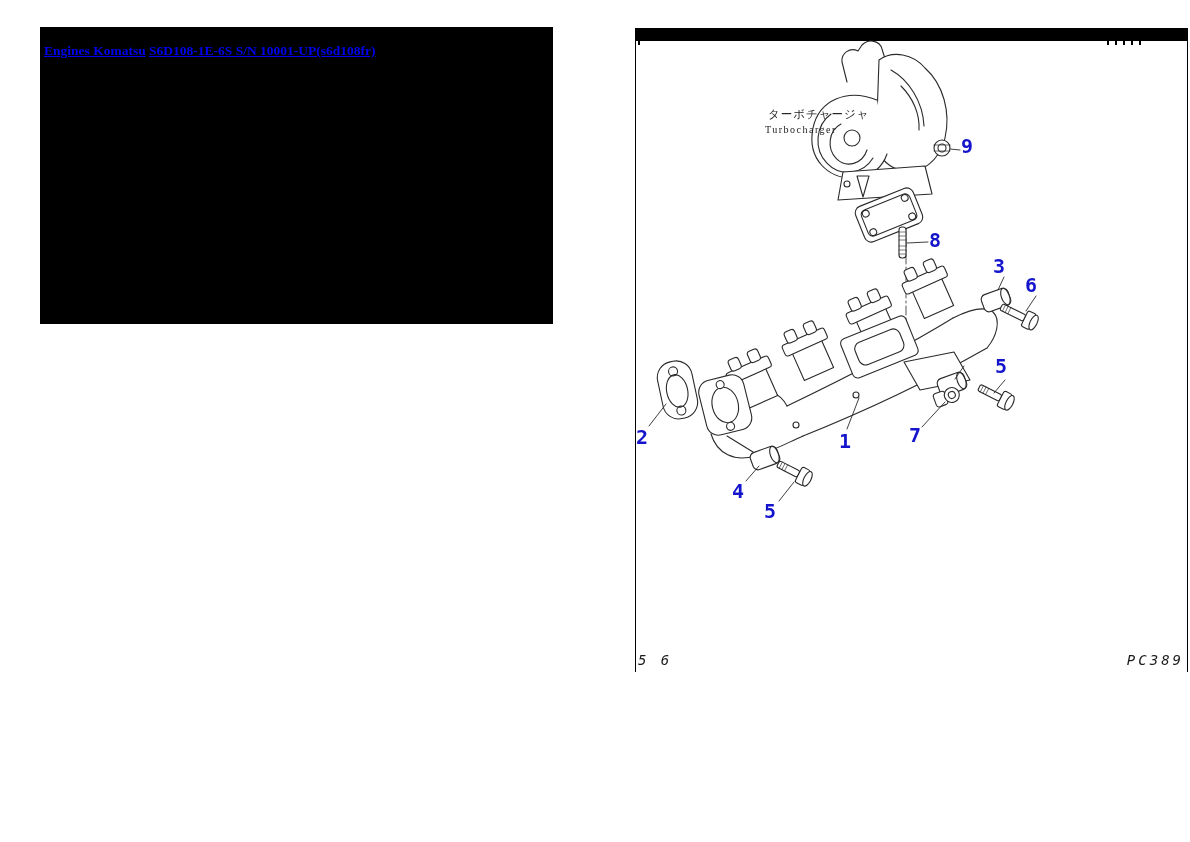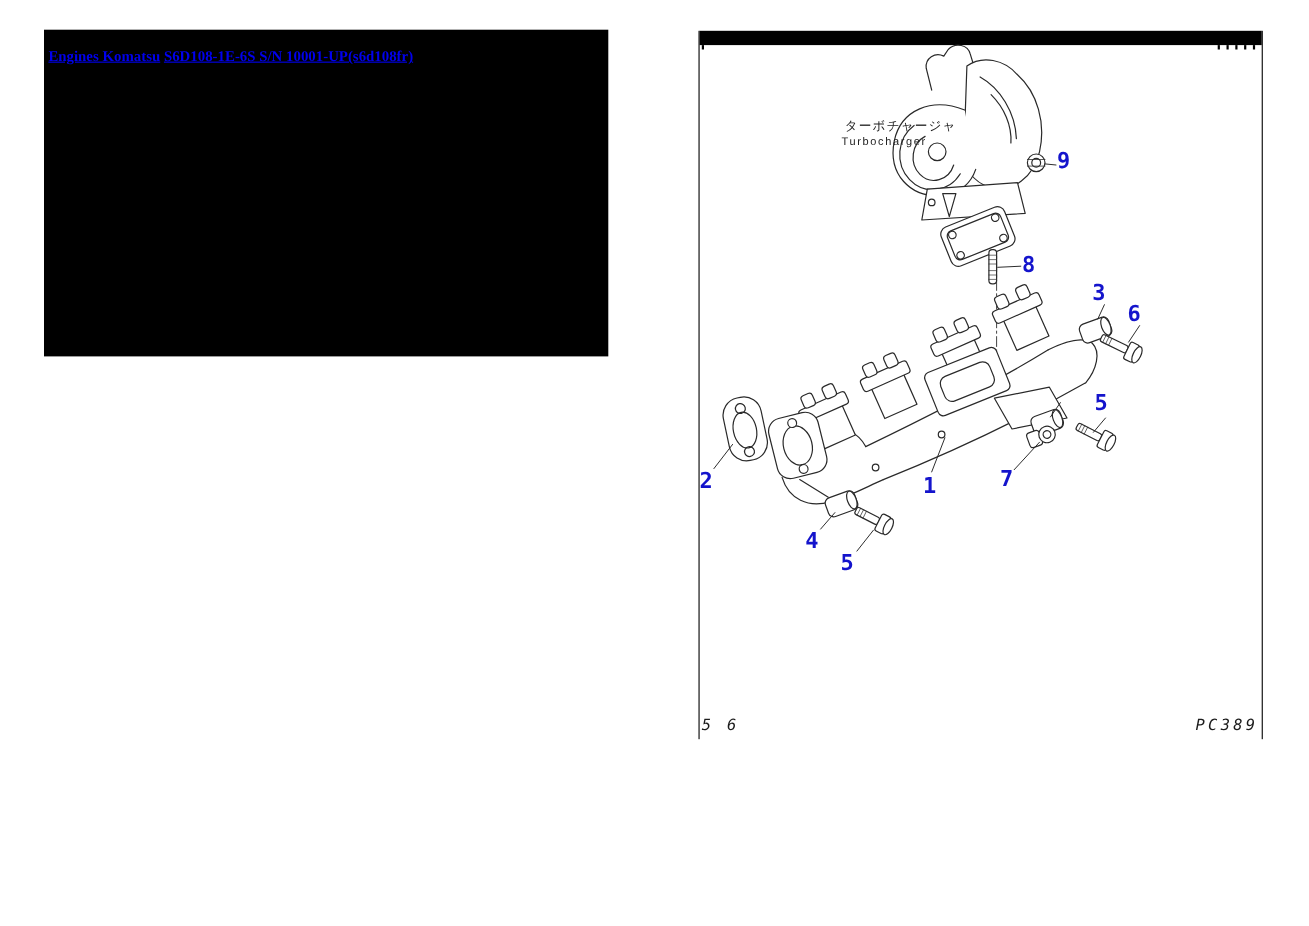--- a/index.html
+++ b/index.html
@@ -8,28 +8,28 @@
   .abs{position:absolute;}
 
   
   #header-panel{left:40px;top:27px;width:513px;height:297px;background:var(--panel-bg,#000);}
   #header-links{position:absolute;left:4px;top:16px;white-space:nowrap;
       font-family:"Liberation Serif",serif;font-weight:700;font-size:13.5px;}
   #header-links a{color:var(--link-color,#0000ee);text-decoration:underline;cursor:pointer;}
 
   
   #diagram-frame{left:635px;top:28px;width:511px;height:644px;
-      border-left:1px solid #000;border-right:1px solid #000;background:#fff;}
+      border-left:1px solid #000;border-right:1px solid #000;background:#fff;padding-left:40px;}
   #frame-topbar{left:0;top:0;width:100%;height:13px;background:#000;}
   .bar-tick{width:2px;height:4px;background:#000;top:13px;}
 
   #diagram-art{left:0;top:0;}
 
   .jp-label{left:132px;top:79px;font-size:11.5px;letter-spacing:1px;color:#1c1c1c;}
-  .en-label{left:129px;top:96px;font-family:Liberation Sans, sans-serif;
+  .en-label{left:129px;top:96px;font-family:Liberation Serif, serif;
       font-size:10px;letter-spacing:1.5px;color:#1c1c1c;}
 
   .callout{font-family:"DejaVu Sans Mono",monospace;font-weight:700;font-size:20px;
       line-height:1;color:var(--callout-color,#1414cc);}
 
   #watermark{left:256px;top:312px;font-size:23px;letter-spacing:-0.5px;
       color:var(--watermark-color,#3a3a3a);white-space:nowrap;}
   #watermark .wm-callout{color:var(--callout-color,#1414cc);
       font-family:"DejaVu Sans Mono",monospace;font-weight:700;}
 

